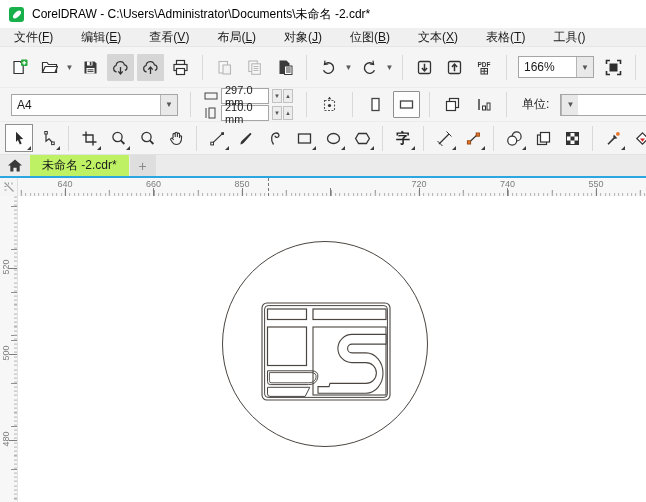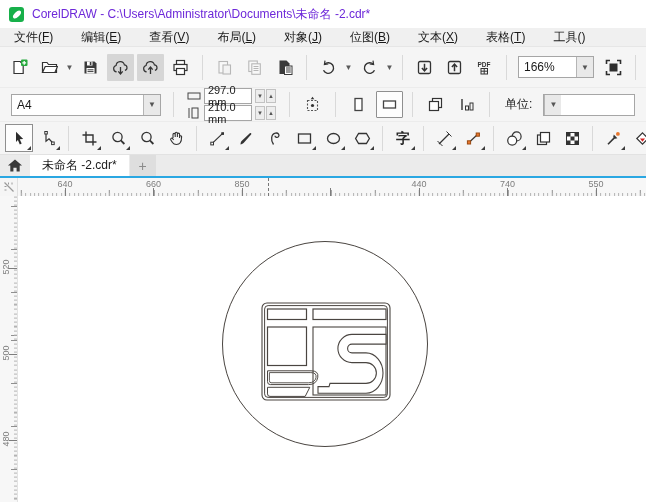--- a/index.html
+++ b/index.html
@@ -7,21 +7,21 @@
     width:646px;height:502px;overflow:hidden;position:relative;
     font-family:"Liberation Sans","DejaVu Sans",sans-serif;
     background:#fff;color:#1a1a1a;
     -webkit-font-smoothing:antialiased;
   }
   
   .titlebar{height:28px;background:#fff;display:flex;align-items:center;padding-left:9px;gap:8px;}
   .app-logo{width:15px;height:15px;border-radius:3px;background:#17b04a;position:relative;flex:0 0 auto;}
   .app-logo::after{content:"";position:absolute;left:2.5px;top:5px;width:10px;height:5px;border-radius:50%;
     background:#fff;transform:rotate(-45deg);}
-  .title-text{font-size:12px;color:#6d28d9;white-space:nowrap;}
+  .title-text{font-size:12px;color:#000000;white-space:nowrap;}
   
   .menubar{height:19px;background:#f0f0f0;display:flex;align-items:center;font-size:12px;border-bottom:1px solid #e6e6e6;box-sizing:border-box;}
   .menu-item{padding:19px 14px;white-space:nowrap;cursor:default;}
   .menu-item u{text-decoration:underline;}
   
   .row{display:flex;align-items:center;background:#f5f5f5;box-sizing:border-box;}
   .toolbar{height:41px;padding-left:6px;gap:3px;border-bottom:1px solid #ececec;}
   .propbar{height:34px;padding-left:8px;gap:4px;border-bottom:1px solid #ececec;}
   .toolboxbar{height:33px;padding-left:5px;gap:1px;border-bottom:1px solid #e2e2e2;}
   .sep{width:1px;height:25px;background:#d9d9d9;margin:0 5px;flex:0 0 auto;}
@@ -46,21 +46,21 @@
   
   .tool{width:26px;height:26px;display:flex;align-items:center;justify-content:center;
     border:1px solid transparent;position:relative;flex:0 0 auto;}
   .tool.selected{border:1px solid #8f8f8f;background:#fdfdfd;}
   .tool .fly{position:absolute;right:1px;bottom:1px;width:0;height:0;
     border-left:4px solid transparent;border-bottom:4px solid #3c3c3c;}
   .tool .charglyph{font-size:14px;font-weight:bold;color:#262626;line-height:1;}
   
   .tabsrow{height:23px;background:#ebebeb;display:flex;align-items:stretch;border-bottom:2px solid #2aa7e2;box-sizing:border-box;}
   .home-btn{width:30px;display:flex;align-items:center;justify-content:center;background:#ebebeb;}
-  .doc-tab{background:#ffffff;display:flex;align-items:center;padding:0 12px;font-size:12px;white-space:nowrap;}
+  .doc-tab{background:#bef264;display:flex;align-items:center;padding:0 12px;font-size:12px;white-space:nowrap;}
   .newtab-btn{width:26px;background:#dedede;display:flex;align-items:center;justify-content:center;
     color:#8a8a8a;font-size:14px;margin-left:1px;}
   
   .hruler-row{height:18px;display:flex;}
   .ruler-corner{width:18px;height:18px;background:#f5f5f5;border-right:1px solid #e0e0e0;box-sizing:border-box;
     display:flex;align-items:center;justify-content:center;}
   .hruler{position:relative;flex:1;background:#f7f7f7;overflow:hidden;
     background-image:
       repeating-linear-gradient(90deg,#b3b3b3 0 1px,transparent 1px 4.4245px),
       repeating-linear-gradient(90deg,#8f8f8f 0 1px,transparent 1px 44.245px);
@@ -243,21 +243,21 @@
           <rect x="4.5" y="4.5" width="8" height="8" fill="#2e2e2e"></rect>
           <path d="M1.5,5 V1.5 H5 M12,1.5 h3.5 V5 M15.5,12 v3.5 H12 M5,15.5 H1.5 V12" fill="none" stroke="#2e2e2e" stroke-width="1.6"></path>
         </svg>
       </span>
     </div>
     <div class="sep"></div>
     <div class="tb-btn"></div>
   </div>
 
 <div class="row propbar" id="propbar">
-    <div class="combo" style="width: 150px;">
+    <div class="combo" style="width: 167px;">
       <span class="val">A4</span>
       <span class="drop">▼</span>
     </div>
     <div class="sep"></div>
     <div class="mm-group">
       <div class="mm-row">
         <span class="mm-ico">
           <svg width="14" height="12" viewBox="0 0 14 12">
             <rect x="1" y="3" width="12" height="6" fill="none" stroke="#444"></rect>
           </svg>
@@ -532,21 +532,21 @@
   <div class="hruler" id="hruler">
     <div class="ruler-marker" id="hmarker" style="left: 250px;"></div>
   <span class="rlabel" style="left: 47px;">640</span>
       <span class="majtick" style="left: 47px;"></span>
       <span class="rlabel" style="left: 135.49px;">660</span>
       <span class="majtick" style="left: 135.49px;"></span>
       <span class="rlabel" style="left: 223.98px;">850</span>
       <span class="majtick" style="left: 223.98px;"></span>
       <span class="rlabel" style="left: 312.47px; margin-top: 27px;">700</span>
       <span class="majtick" style="left: 312.47px;"></span>
-      <span class="rlabel" style="left: 400.96px;">440</span>
+      <span class="rlabel" style="left: 400.96px;">720</span>
       <span class="majtick" style="left: 400.96px;"></span>
       <span class="rlabel" style="left: 489.45px;">740</span>
       <span class="majtick" style="left: 489.45px;"></span>
       <span class="rlabel" style="left: 577.94px;">550</span>
       <span class="majtick" style="left: 577.94px;"></span>
     </div>
 </div>
 
 <div class="main">
   <div class="vruler" id="vruler">

